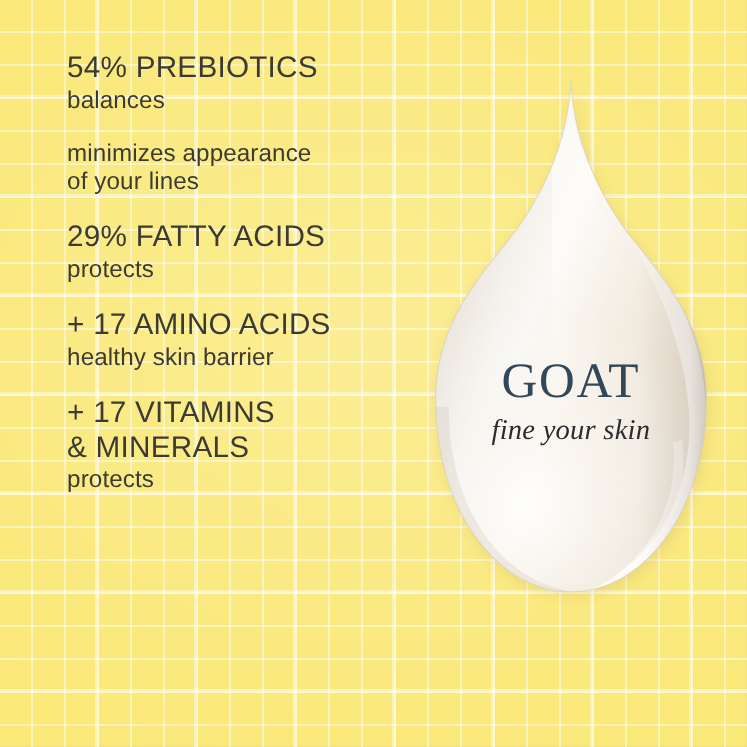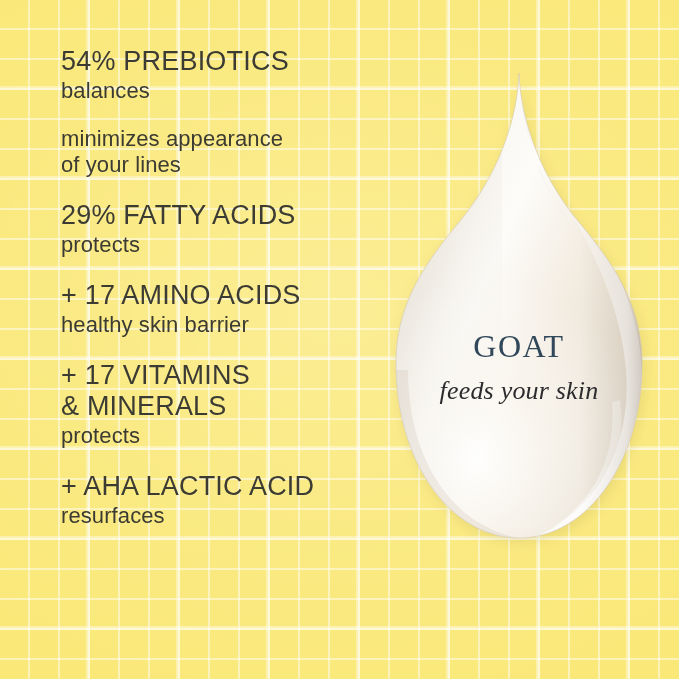--- a/index.html
+++ b/index.html
@@ -118,21 +118,21 @@
     left: 0;
     right: 0;
     top: 252px;
     text-align: center;
     z-index: 6;
     pointer-events: none;
   }
   .brand-line {
     font-family: "Liberation Serif", serif;
     color: #31475a;
-    font-size: 32px;
+    font-size: 45px;
     line-height: 48px;
     letter-spacing: 1.5px;
     font-weight: 400;
     margin: 0;
   }
   .brand-tagline {
     font-family: "Liberation Serif", serif;
     color: #2c2c2e;
     font-style: italic;
     font-size: 26px;
@@ -172,24 +172,20 @@
       <p class="ing-title">+ 17 AMINO ACIDS</p>
       <p class="ing-sub">healthy skin barrier</p>
     </div>
 
     <div class="ing-block">
       <p class="ing-title">+ 17 VITAMINS
 &amp; MINERALS</p>
       <p class="ing-sub">protects</p>
     </div>
 
-    <div class="ing-block">
-      <p class="ing-title">+ AHA LACTIC ACID</p>
-      <p class="ing-sub">resurfaces</p>
-    </div>
 
   </div>
 
   <div class="droplet-wrap">
 
     <svg class="droplet-svg" viewBox="0 0 254 472" preserveAspectRatio="none">
       <defs>
 
         <linearGradient id="bodyFill" x1="0" y1="0.12" x2="1" y2="0.92">
           <stop offset="0.00" stop-color="#efe9df"></stop>
@@ -283,18 +279,18 @@
                C 129 56, 152 110, 186 151
                C 220 192, 248 231, 250 288
                C 252 390, 196 468, 127 468
                C 58 468, 2 390, 4 288
                C 6 231, 34 192, 68 151
                C 102 110, 125 56, 127 3 Z" fill="none" stroke="#cfc5b4" stroke-width="1" opacity="0.55"></path>
     </svg>
 
     <div class="droplet-text">
       <p class="brand-line">GOAT</p>
-      <p class="brand-tagline">feeds your skin</p>
+      <p class="brand-tagline">fine your skin</p>
     </div>
 
   </div>
 
 </div>
 
 </body></html>

